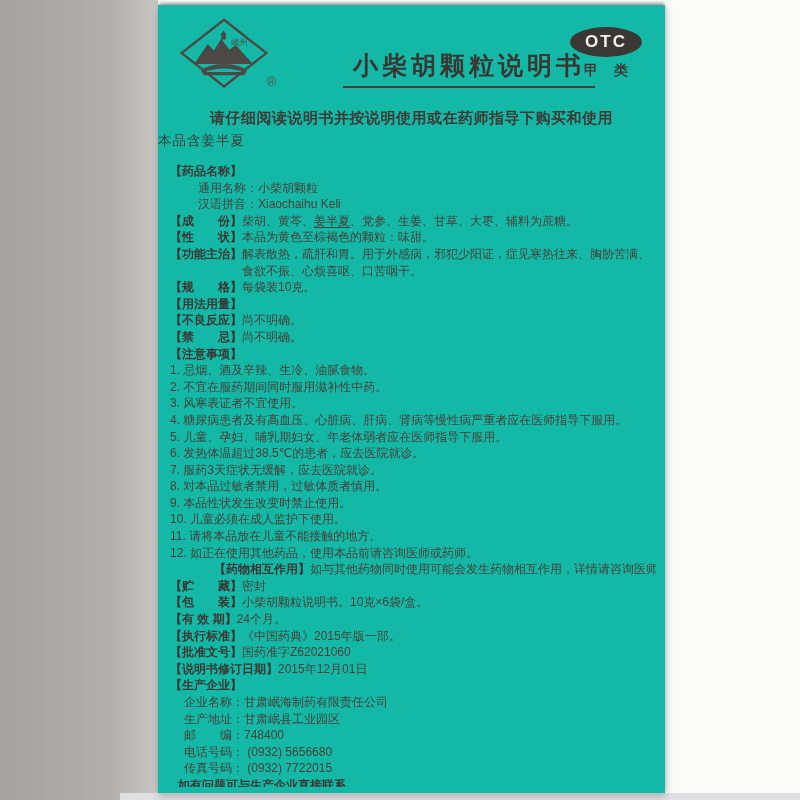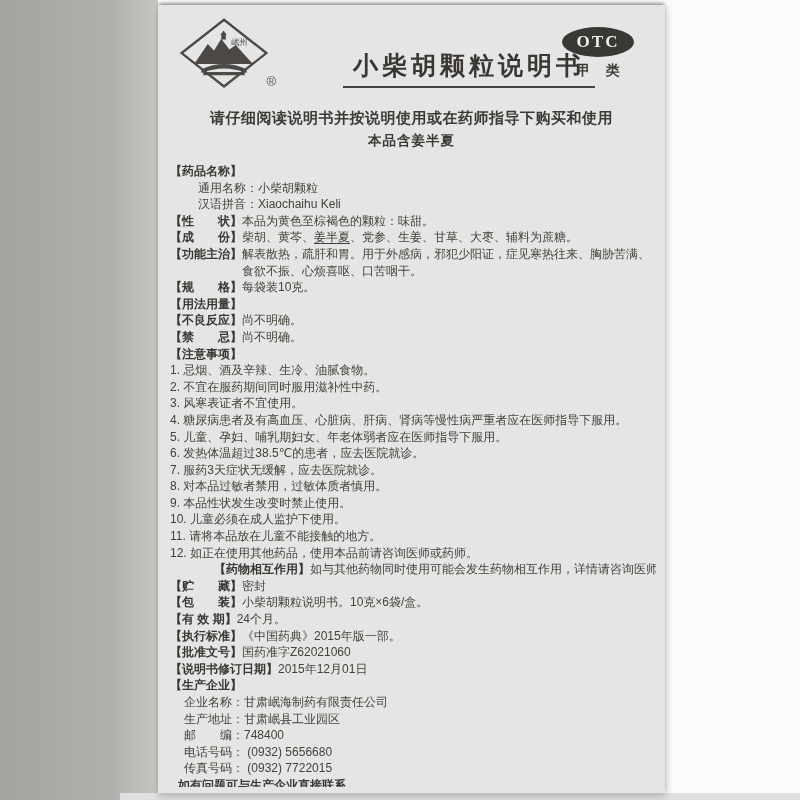--- a/index.html
+++ b/index.html
@@ -13,53 +13,53 @@
     position:absolute;left:0;top:0;width:158px;height:800px;
     background:linear-gradient(90deg,#a5a3a0 0%,#b2b0ad 70%,#c8c6c3 100%);
   }
   .bg-bottom{
     position:absolute;left:120px;top:793px;width:680px;height:7px;
     background:#e0e0e3;
   }
   .paper{
     position:absolute;left:158px;top:5px;width:507px;height:788px;
     background:linear-gradient(90deg,#f2f0ed 0%,#edebe8 4%,#ecea e7 60%,#eae8e5 100%);
-    background-color:#e5e5e5;
+    background-color:#14b8a6;
     box-shadow:0 -3px 3px -1px rgba(70,68,64,.5), 4px 0 6px rgba(0,0,0,.08), 0 5px 7px rgba(0,0,0,.14);
     color:#444139;
   }
   
   .logo{position:absolute;left:20px;top:12px;width:92px;height:74px;}
   .logo svg{width:100%;height:100%;}
   .reg-mark{
     position:absolute;right:-6px;bottom:2px;font-size:13px;color:#55524e;font-weight:400;
   }
   .title-wrap{position:absolute;left:70px;right:70px;top:44px;text-align:right;}
   .title-text{
     display:inline-block;font-size:25px;font-weight:700;letter-spacing:4px;
     color:#3a3733;border-bottom:2.5px solid #45423e;padding:0 10px 4px 10px;
     white-space:nowrap;
   }
-  .otc-wrap{position:absolute;right:24px;top:22px;width:86px;text-align:center;font-family:Liberation Serif, serif;}
+  .otc-wrap{position:absolute;right:16px;top:22px;width:86px;text-align:center;}
   .otc-oval{
     width:72px;height:30px;margin:0 auto;border-radius:50%;
     background:#3a3834;color:#f1efec;font-weight:700;font-size:17px;
     line-height:30px;letter-spacing:2px;text-align:center;
   }
   .otc-class{
     margin-top:5px;font-size:14px;font-weight:700;color:#3c3935;letter-spacing:6px;
     text-indent:6px;white-space:nowrap;
   }
   .notice{
     position:absolute;left:0;right:0;top:104px;text-align:center;
     font-size:15px;font-weight:700;color:#3d3a36;letter-spacing:.5px;white-space:nowrap;
   }
   .sub-notice{
-    position:absolute;left:0;right:0;top:127px;text-align:center;
-    font-size:13.5px;font-weight:700;color:#3d3a36;letter-spacing:1px;
+    position:absolute;left:0;right:0;top:127px;text-align:left;
+    font-size:13.5px;font-weight:400;color:#3d3a36;letter-spacing:1px;
   }
   
   .body-lines{
     position:absolute;left:12px;right:9px;top:158px;bottom:6px;
     font-size:12px;line-height:16.6px;color:#454239;overflow:hidden;
   }
   .line{display:flex;align-items:baseline;}
   .lbl{font-weight:700;color:#3a3733;white-space:pre;flex:none;}
   .txt{flex:1;min-width:0;}
   .line.nowrap{white-space:nowrap;margin-left:44px;}
@@ -106,26 +106,26 @@
       <div class="line section">
         <span class="lbl">【药品名称】</span>
       </div>
       <div class="line indent">
         <span class="txt"><span>通用名称：小柴胡颗粒</span></span>
       </div>
       <div class="line indent">
         <span class="txt"><span>汉语拼音：Xiaochaihu Keli</span></span>
       </div>
       <div class="line section">
+        <span class="lbl">【成　　份】</span>
+        <span class="txt"><span>柴胡、黄芩、</span><span class="u">姜半夏</span><span>、党参、生姜、甘草、大枣、辅料为蔗糖。</span></span>
+      </div>
+      <div class="line section">
         <span class="lbl">【性　　状】</span>
         <span class="txt"><span>本品为黄色至棕褐色的颗粒：味甜。</span></span>
-      </div>
-      <div class="line section">
-        <span class="lbl">【成　　份】</span>
-        <span class="txt"><span>柴胡、黄芩、</span><span class="u">姜半夏</span><span>、党参、生姜、甘草、大枣、辅料为蔗糖。</span></span>
       </div>
       <div class="line section">
         <span class="lbl">【功能主治】</span>
         <span class="txt"><span>解表散热，疏肝和胃。用于外感病，邪犯少阳证，症见寒热往来、胸胁苦满、食欲不振、心烦喜呕、口苦咽干。</span></span>
       </div>
       <div class="line section">
         <span class="lbl">【规　　格】</span>
         <span class="txt"><span>每袋装10克。</span></span>
       </div>
       <div class="line section">

